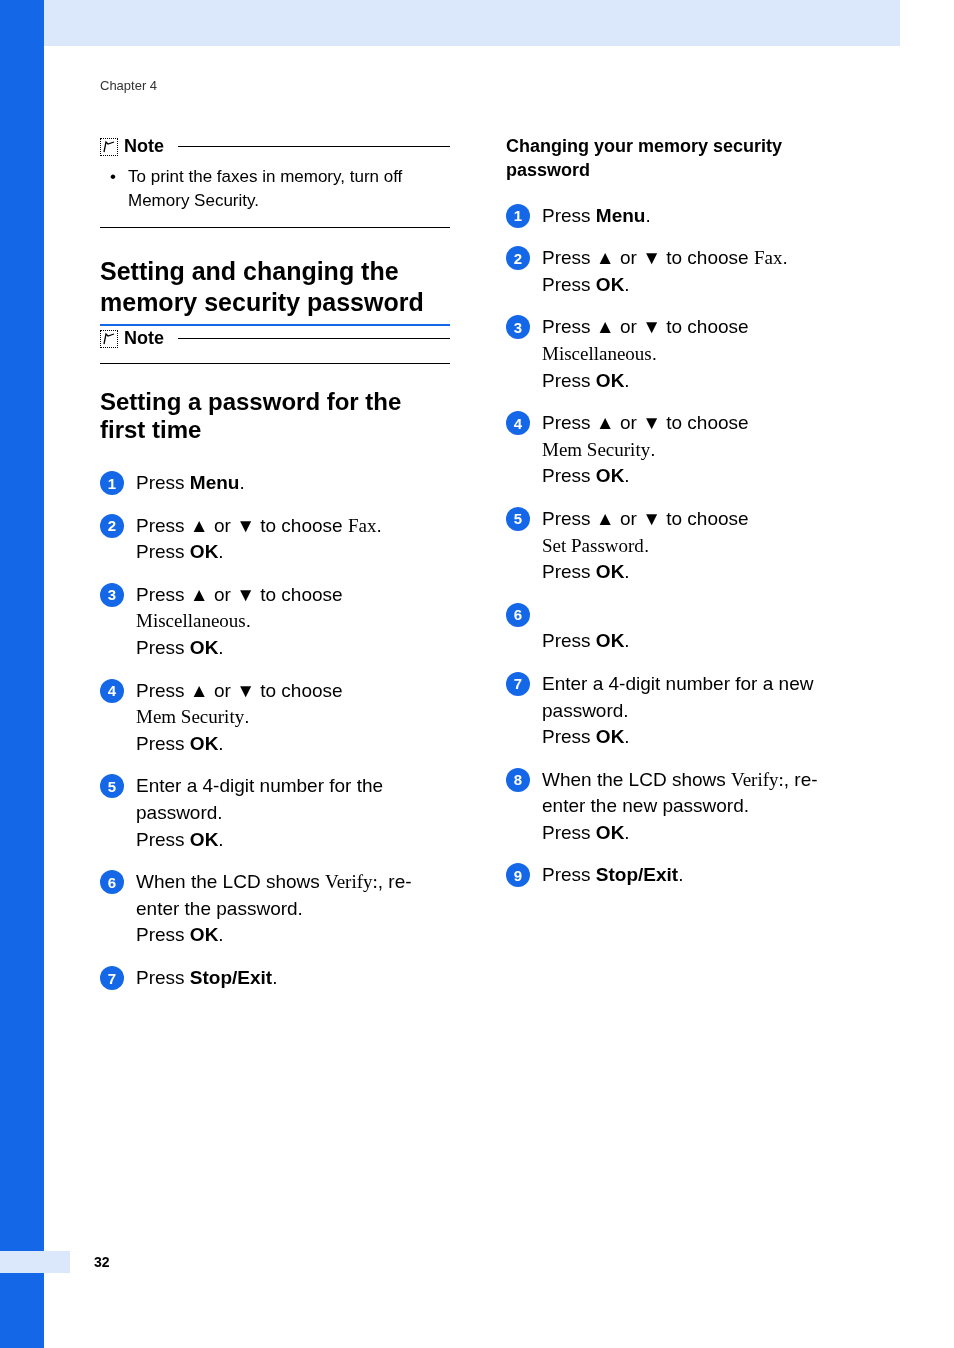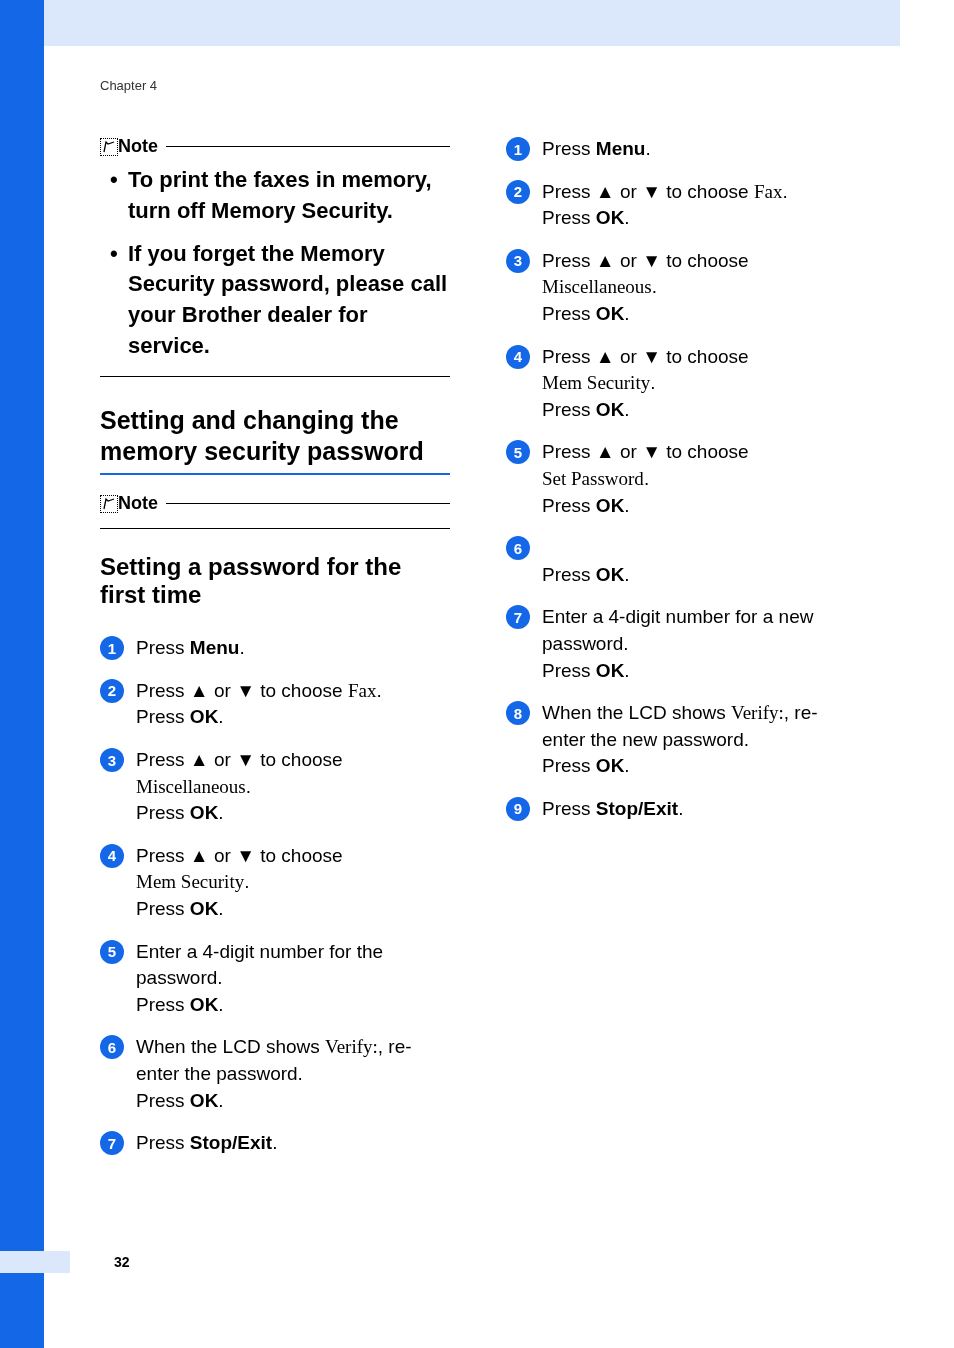--- a/index.html
+++ b/index.html
@@ -27,61 +27,61 @@
   .chapter-label { font-size: 13px; color: #333; }
   .content {
     position: absolute;
     left: 100px; top: 136px; width: 760px;
     display: flex;
     gap: 56px;
   }
   .col { width: 350px; }
   .note-block { margin-bottom: 24px; }
   .note-head {
-    display: flex; align-items: center; 
+    display: flex; align-items: center; gap: 6px;
     margin-bottom: 8px;
   }
   .note-head .icon-box {
     width: 18px; height: 18px; border: 1px dotted #000; display:flex; align-items:center; justify-content:center;
     font-size: 14px;
   }
   .note-title { font-weight: bold; font-size: 18px; }
   .note-rule {
     flex: 1; border-top: 1.5px solid #000; margin-left: 8px; height: 0;
   }
   .note-sep-bottom { border-top: 1.5px solid #000; margin-top: 14px; }
-  .note-ul { list-style: none; padding-left: 14px; font-size: 22px; line-height: 1.4; font-weight: bold; }
+  .note-ul { list-style: none; padding-left: 14px; font-size: 17px; line-height: 1.4; }
   .note-ul > li { position: relative; margin-bottom: 12px; padding-left: 14px; }
   .note-ul > li::before { content: "•"; position: absolute; left: -4px; top: 0; }
   .note-body { font-size: 17px; line-height: 1.4; padding-left: 14px; }
 
   .h2 {
     font-size: 25px; font-weight: bold; line-height: 1.25;
     border-bottom: 2px solid #1468e8; padding-bottom: 6px;
-    margin: 28px 0 18px 0;
+    margin: 28px 0 2px 0;
   }
   .h3 { font-size: 24px; font-weight: bold; margin: 22px 0 26px 0; }
   .h3b { font-size: 18px; font-weight: bold; margin: -2px 0 20px 0; line-height: 1.35; }
 
   .step { display: flex; align-items: flex-start; gap: 12px; margin-bottom: 16px; }
   .step-num {
     flex: 0 0 24px; width: 24px; height: 24px;
     background: #1468e8; color: #fff; border-radius: 50%;
     display: flex; align-items: center; justify-content: center;
     font-size: 15px; font-weight: bold;
     margin-top: 1px;
   }
   .step-text { font-size: 19px; line-height: 1.4; flex: 1; }
   .mono { font-family: Liberation Serif, serif; }
   .italic { font-style: italic; }
   b { font-weight: bold; }
 
   .footer {
     position: absolute;
-    left: 114px; bottom: 78px;
+    left: 94px; bottom: 78px;
     font-size: 14px; font-weight: bold;
   }
   .bottom-bar {
     position: absolute;
     left: 0; bottom: 75px; width: 70px; height: 22px;
     background: #dbe7fb;
   }
   .arrow { font-family: Arial, sans-serif; }
 </style>
 </head>
@@ -105,21 +105,20 @@
           <span class="icon-box">
             <svg width="14" height="14" viewBox="0 0 14 14">
                 <path d="M2 12 L4 2 L6 4 L12 2" stroke="#000" stroke-width="1.3" fill="none"></path>
               </svg>
           </span>
           <span class="note-title">Note</span>
           <span class="note-rule"></span>
         </div>
         <ul class="note-ul">
           <li><span>To print the faxes in memory, turn off Memory Security.</span></li>
-          <li><span>If you forget the Memory Security password, please call your Brother dealer for service.</span></li>
         </ul>
         <div class="note-sep-bottom"></div>
       </div>
 
       <div class="h2">Setting and changing the memory security password</div>
 
       <div class="note-block">
         <div class="note-head">
           <span class="icon-box">
             <svg width="14" height="14" viewBox="0 0 14 14">
@@ -160,20 +159,21 @@
             <div class="step-text"><span>When the LCD shows </span><span class="mono">Verify:</span><span>, re-enter the password.</span><br><span>Press </span><b>OK</b><span>.</span></div>
           </div>
           <div class="step">
             <div class="step-num">7</div>
             <div class="step-text"><span>Press </span><b>Stop/Exit</b><span>.</span></div>
           </div>
         </div>
     </div>
 
     <div class="col">
+      <div class="h3b">Changing your memory security password</div>
       <div>
           <div class="step">
             <div class="step-num">1</div>
             <div class="step-text"><span>Press </span><b>Menu</b><span>.</span></div>
           </div>
           <div class="step">
             <div class="step-num">2</div>
             <div class="step-text"><span>Press </span><span class="arrow">▲</span><span> or </span><span class="arrow">▼</span><span> to choose </span><span class="mono">Fax</span><span>.</span><br><span>Press </span><b>OK</b><span>.</span></div>
           </div>
           <div class="step">

